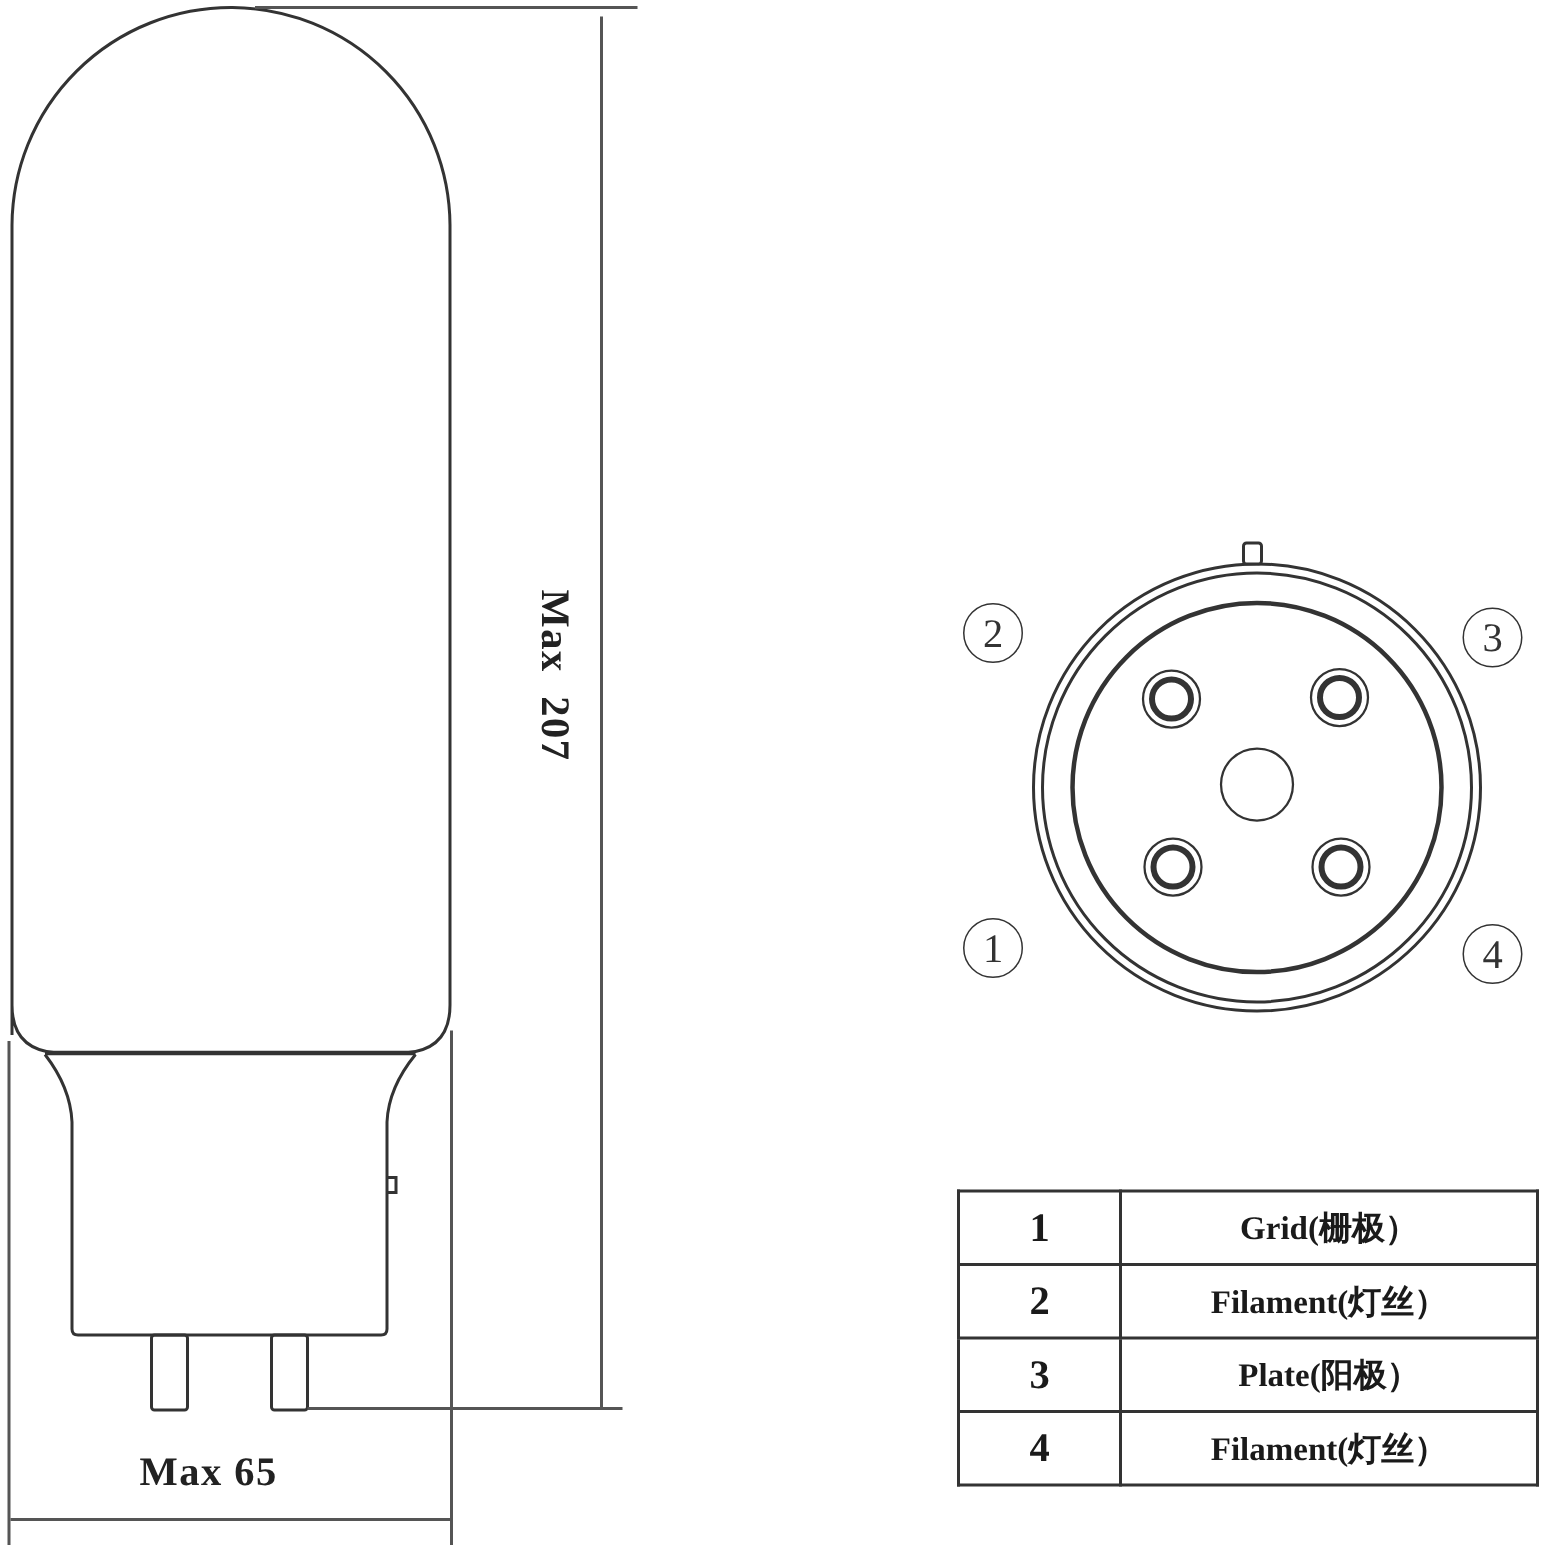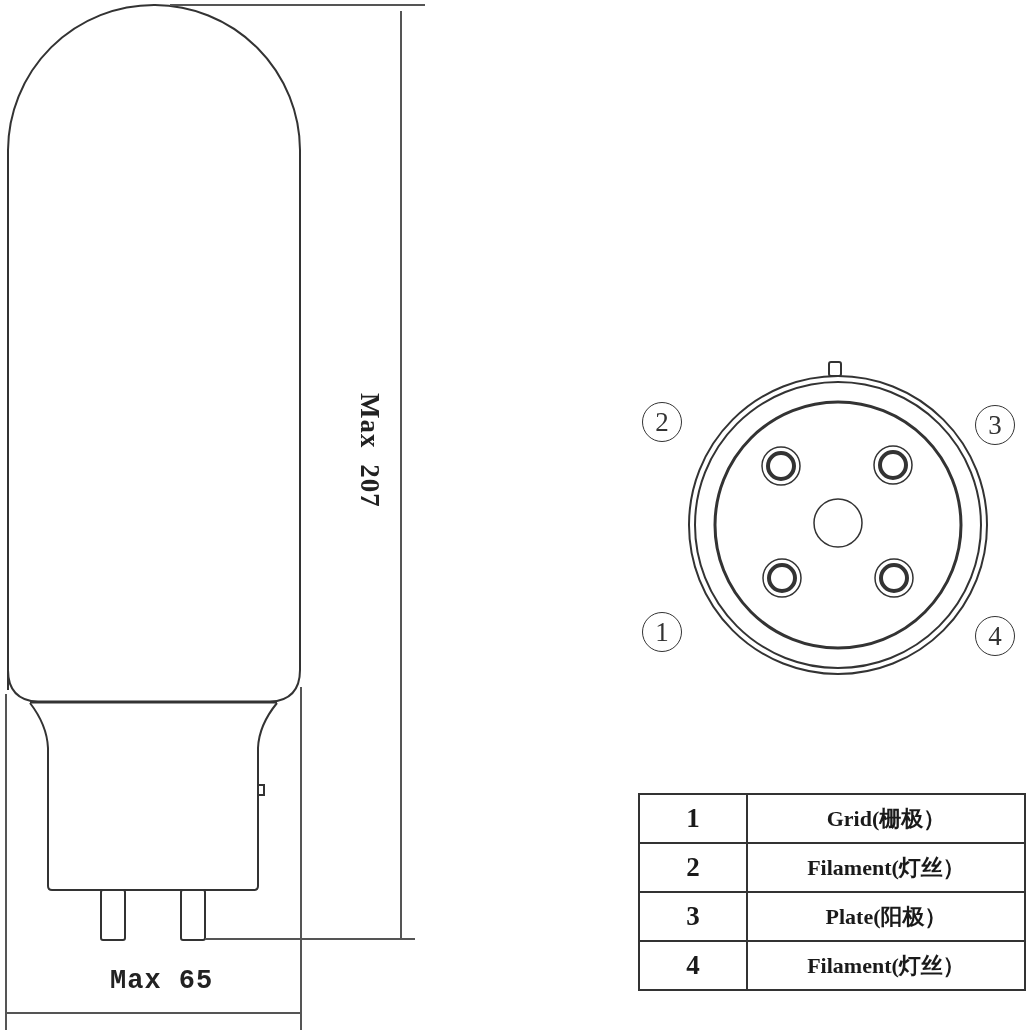--- a/index.html
+++ b/index.html
@@ -1,21 +1,21 @@
 <!DOCTYPE html>
 <html><head>
 <meta charset="utf-8">
 <style>
   html, body { margin: 0; padding: 0; background: #ffffff; }
   body { width: 1028px; height: 1036px; position: relative; overflow: hidden;
          font-family: "Liberation Serif", "DejaVu Serif", serif; color: #1a1a1a; }
   #drawing { position: absolute; left: 0; top: 0; }
   .dim-label { position: absolute; font-weight: bold; font-size: 27px; letter-spacing: 1px; color: #222; }
   #label-height { left: 345px; top: 440px; transform: rotate(90deg); transform-origin: left top; white-space: nowrap; left: 385px; top: 393px; word-spacing: 8px; }
-  #label-width { left: 110px; top: 966px; white-space: nowrap; font-family: Liberation Mono, monospace; }
+  #label-width { left: 93px; top: 966px; white-space: nowrap; }
   .pin-num { position: absolute; width: 40px; height: 40px; border: 1.5px solid #333; border-radius: 50%;
              box-sizing: border-box; text-align: center; line-height: 38px; font-size: 27px; color: #333; }
   table.pinout { position: absolute; left: 638px; top: 793px; width: 388px; border-collapse: collapse; }
   table.pinout td { border: 2px solid #333; height: 47px; padding: 0; text-align: center; font-weight: bold; }
   table.pinout td.num { width: 106px; font-size: 27px; }
   table.pinout td.fn { font-size: 22px; text-align: center; }
 </style>
 </head>
 <body>
 

